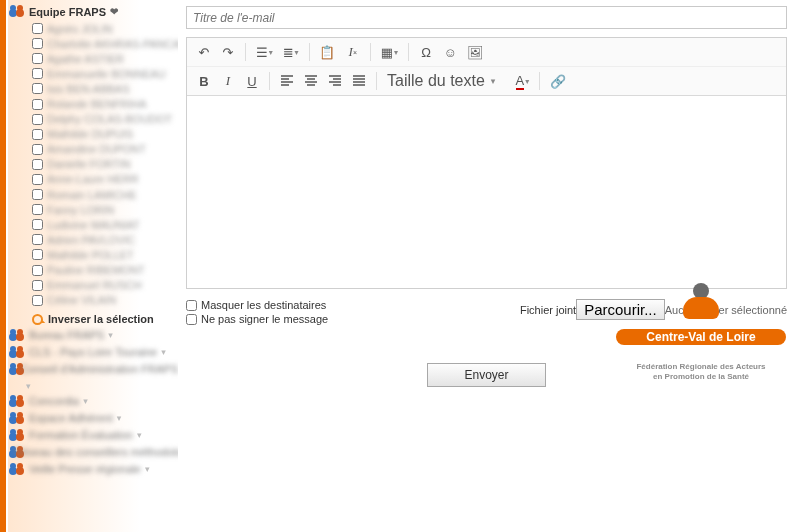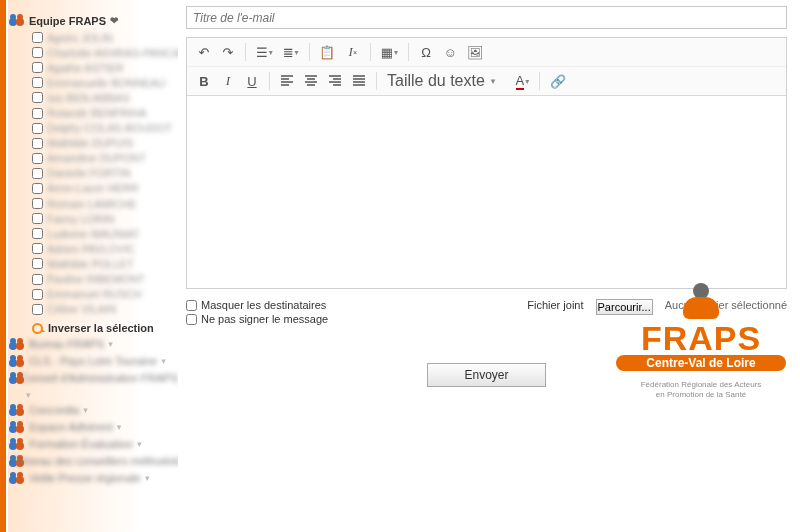--- a/index.html
+++ b/index.html
@@ -3,21 +3,21 @@
 <meta charset="utf-8">
 <style>
   *{box-sizing:border-box;margin:0;padding:0;font-family:Arial,Helvetica,sans-serif}
   body{width:800px;height:532px;overflow:hidden;background:#fff;position:relative}
   .bg{position:absolute;inset:0;
     background:
       radial-gradient(circle at 680px 1000px, rgba(255,160,80,0.45) 0, rgba(255,160,80,0) 420px),
       linear-gradient(90deg,#e96a00 0,#e96a00 6px,#fff 6px,#fff 8px,rgb(255 210 170 / 55%) 8px,rgb(255 210 170 / 0%) 140px);}
   .wrap{position:relative;display:flex;height:100%}
   
-  .sidebar{width:178px;padding:13px 0 0 10px;font-size:11px;color:#444;overflow:hidden}
+  .sidebar{width:178px;padding:4px 0 0 10px;font-size:11px;color:#444;overflow:hidden}
   .group-header{display:flex;align-items:center;gap:4px;font-weight:bold;color:#333;cursor:pointer;margin:1px 0 3px}
   .people-icon{display:inline-block;width:15px;height:13px;position:relative}
   .people-icon::before,.people-icon::after{content:"";position:absolute;width:6px;height:6px;border-radius:50%;top:0}
   .people-icon::before{background:#3a76c4;left:0;box-shadow:0 5px 0 1px #3a76c4}
   .people-icon::after{background:#d65a1d;left:7px;box-shadow:0 5px 0 1px #d65a1d}
   .caret{font-size:10px;color:#666}
   .member-list{list-style:none;padding:0 0 3px 22px}
   .member-list li{display:flex;align-items:center;gap:4px;height:15.1px;color:#8c8c8c;white-space:nowrap}
   .member-list input[type=checkbox]{width:11px;height:11px;flex:0 0 auto}
   .blur{filter:blur(2.4px);color:#9a9a9a;user-select:none}
@@ -37,33 +37,33 @@
   .tb-btn{min-width:22px;height:22px;display:flex;align-items:center;justify-content:center;color:#555;font-size:13px;border:1px solid transparent;border-radius:2px;cursor:pointer;background:none;padding:0 3px}
   .tb-sep{width:1px;height:18px;background:#ddd;margin:0 4px}
   .tb-select{height:22px;font-size:16px;color:#555;border:none;background:#fafafa;padding:0 14px 0 4px;position:relative;display:flex;align-items:center;gap:3px;cursor:pointer}
   .tb-select::after{content:"▾";font-size:9px;color:#888;margin-left:3px}
   .tb-btn.dd::after{content:"▾";font-size:8px;margin-left:1px;color:#888}
   .tb-btn svg{width:14px;height:14px;stroke:#555;fill:none;stroke-width:1.5}
   .editor-area{height:192px;background:#fff}
   .below{display:flex;justify-content:space-between;align-items:flex-start;margin-top:10px;font-size:11px;color:#333}
   .opts label{display:flex;align-items:center;gap:4px;margin-bottom:2px}
   .opts input{width:11px;height:11px}
-  .file-line{display:flex;gap:12px;color:#333}
-  .file-btn{font-size:11px;padding:1px 1px;border:1px solid #a8a8a8;background:linear-gradient(#fdfdfd,#e6e6e6);cursor:pointer}
+  .file-line{display:flex;align-items:center;gap:0;color:#333}
+  .file-btn{font-size:15px;padding:1px 7px;border:1px solid #a8a8a8;background:linear-gradient(#fdfdfd,#e6e6e6);cursor:pointer}
   .file-status{color:#666}
   .send-row{text-align:center;margin-top:36px}
   .send-btn{font-size:12px;padding:4px 36px;border:1px solid #a8a8a8;background:linear-gradient(#fdfdfd,#e4e4e4);cursor:pointer;color:#333}
   
   .logo{position:absolute;right:14px;top:283px;width:170px;text-align:center;font-weight:bold;pointer-events:none}
   .logo .figure{width:44px;height:44px;margin:0 auto;position:relative}
   .logo .figure::before{content:"";position:absolute;left:14px;top:0;width:16px;height:16px;border-radius:50%;background:#6a6a6a}
   .logo .figure::after{content:"";position:absolute;left:4px;top:14px;width:36px;height:22px;background:#e96a00;border-radius:14px 14px 6px 6px}
   .logo .brand{font-size:34px;letter-spacing:1px;color:#e96a00;line-height:30px;margin-top:-4px}
   .logo .sub{background:#e96a00;color:#fff;font-size:12px;border-radius:10px;padding:1px 0;margin-top:2px}
-  .logo .tag{font-size:8px;color:#8e8e8e;line-height:10px;margin-top:9px;font-weight:normal}
+  .logo .tag{font-size:8px;color:#8e8e8e;line-height:10px;margin-top:17px;font-weight:bold}
   .under-b{text-decoration:underline}
 </style>
 </head>
 <body>
 
 <div class="bg"></div>
 <div class="wrap">
 
   <aside class="sidebar">
     <div class="group-header">
@@ -282,20 +282,19 @@
       </div>
     </div>
 
     <div class="send-row">
       <button class="send-btn">Envoyer</button>
     </div>
 
     
     <div class="logo">
       <div class="figure"></div>
-      <div class="brand">FRAPS</div>
       <div class="sub">Centre-Val de Loire</div>
       <div class="tag">
         <span>Fédération Régionale des Acteurs</span><br><span>en Promotion de la Santé</span>
       </div>
     </div>
   </main>
 </div>
 
 </body></html>

